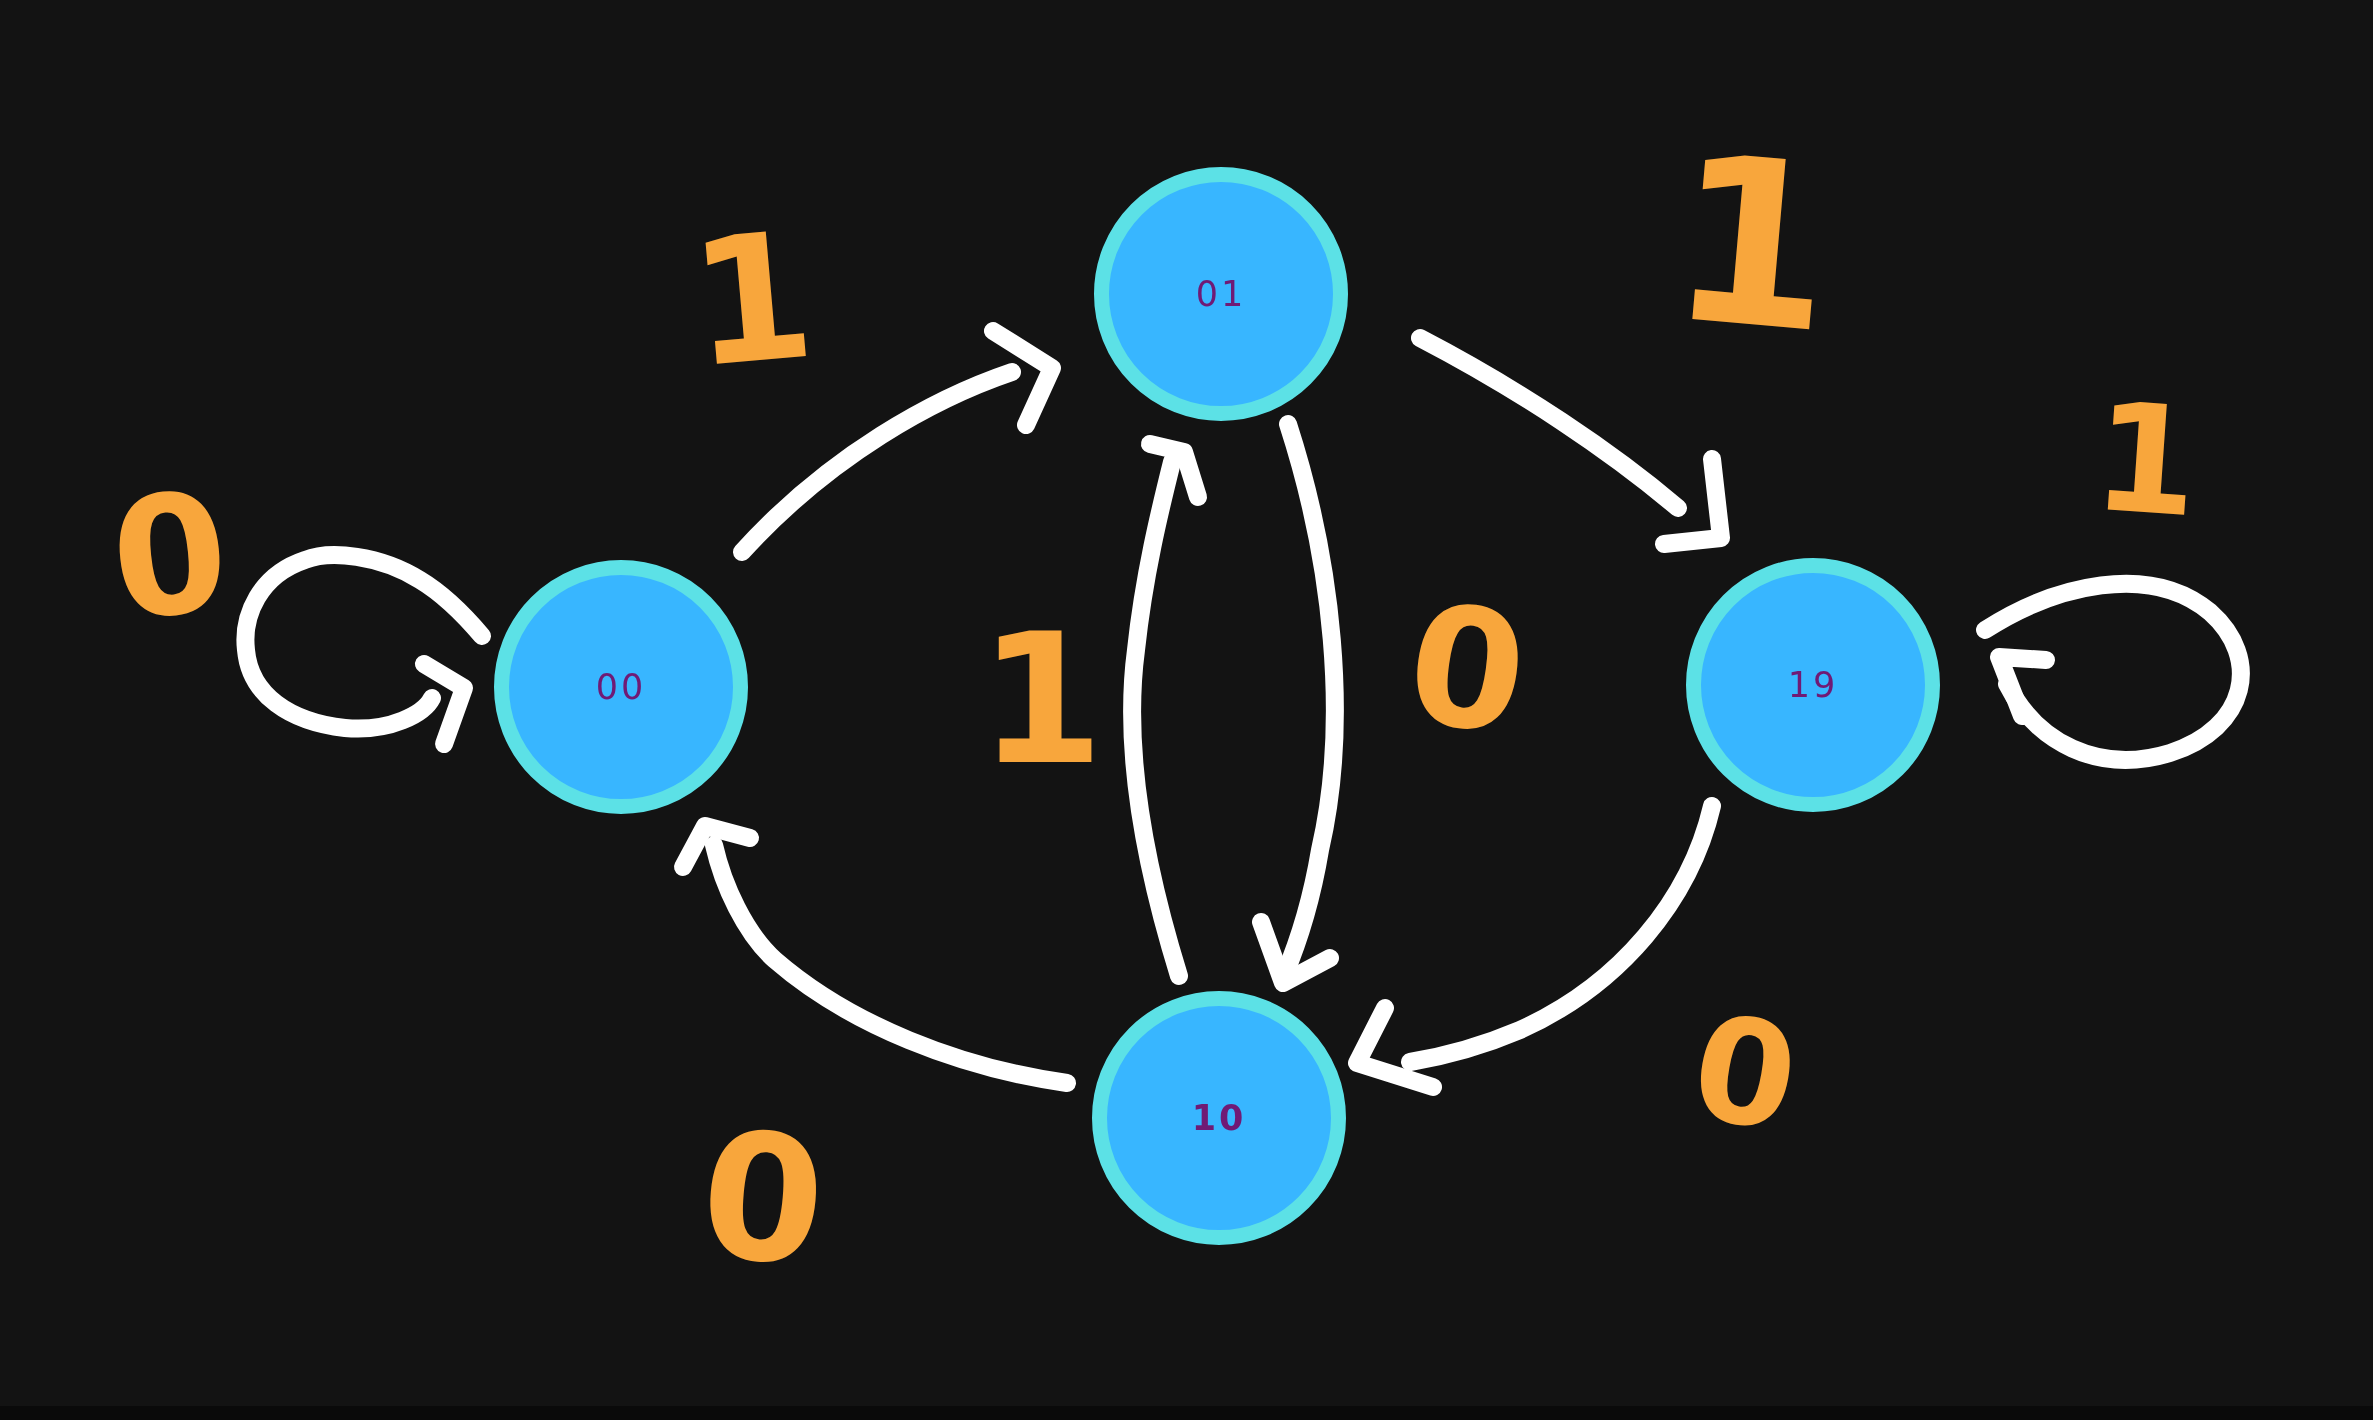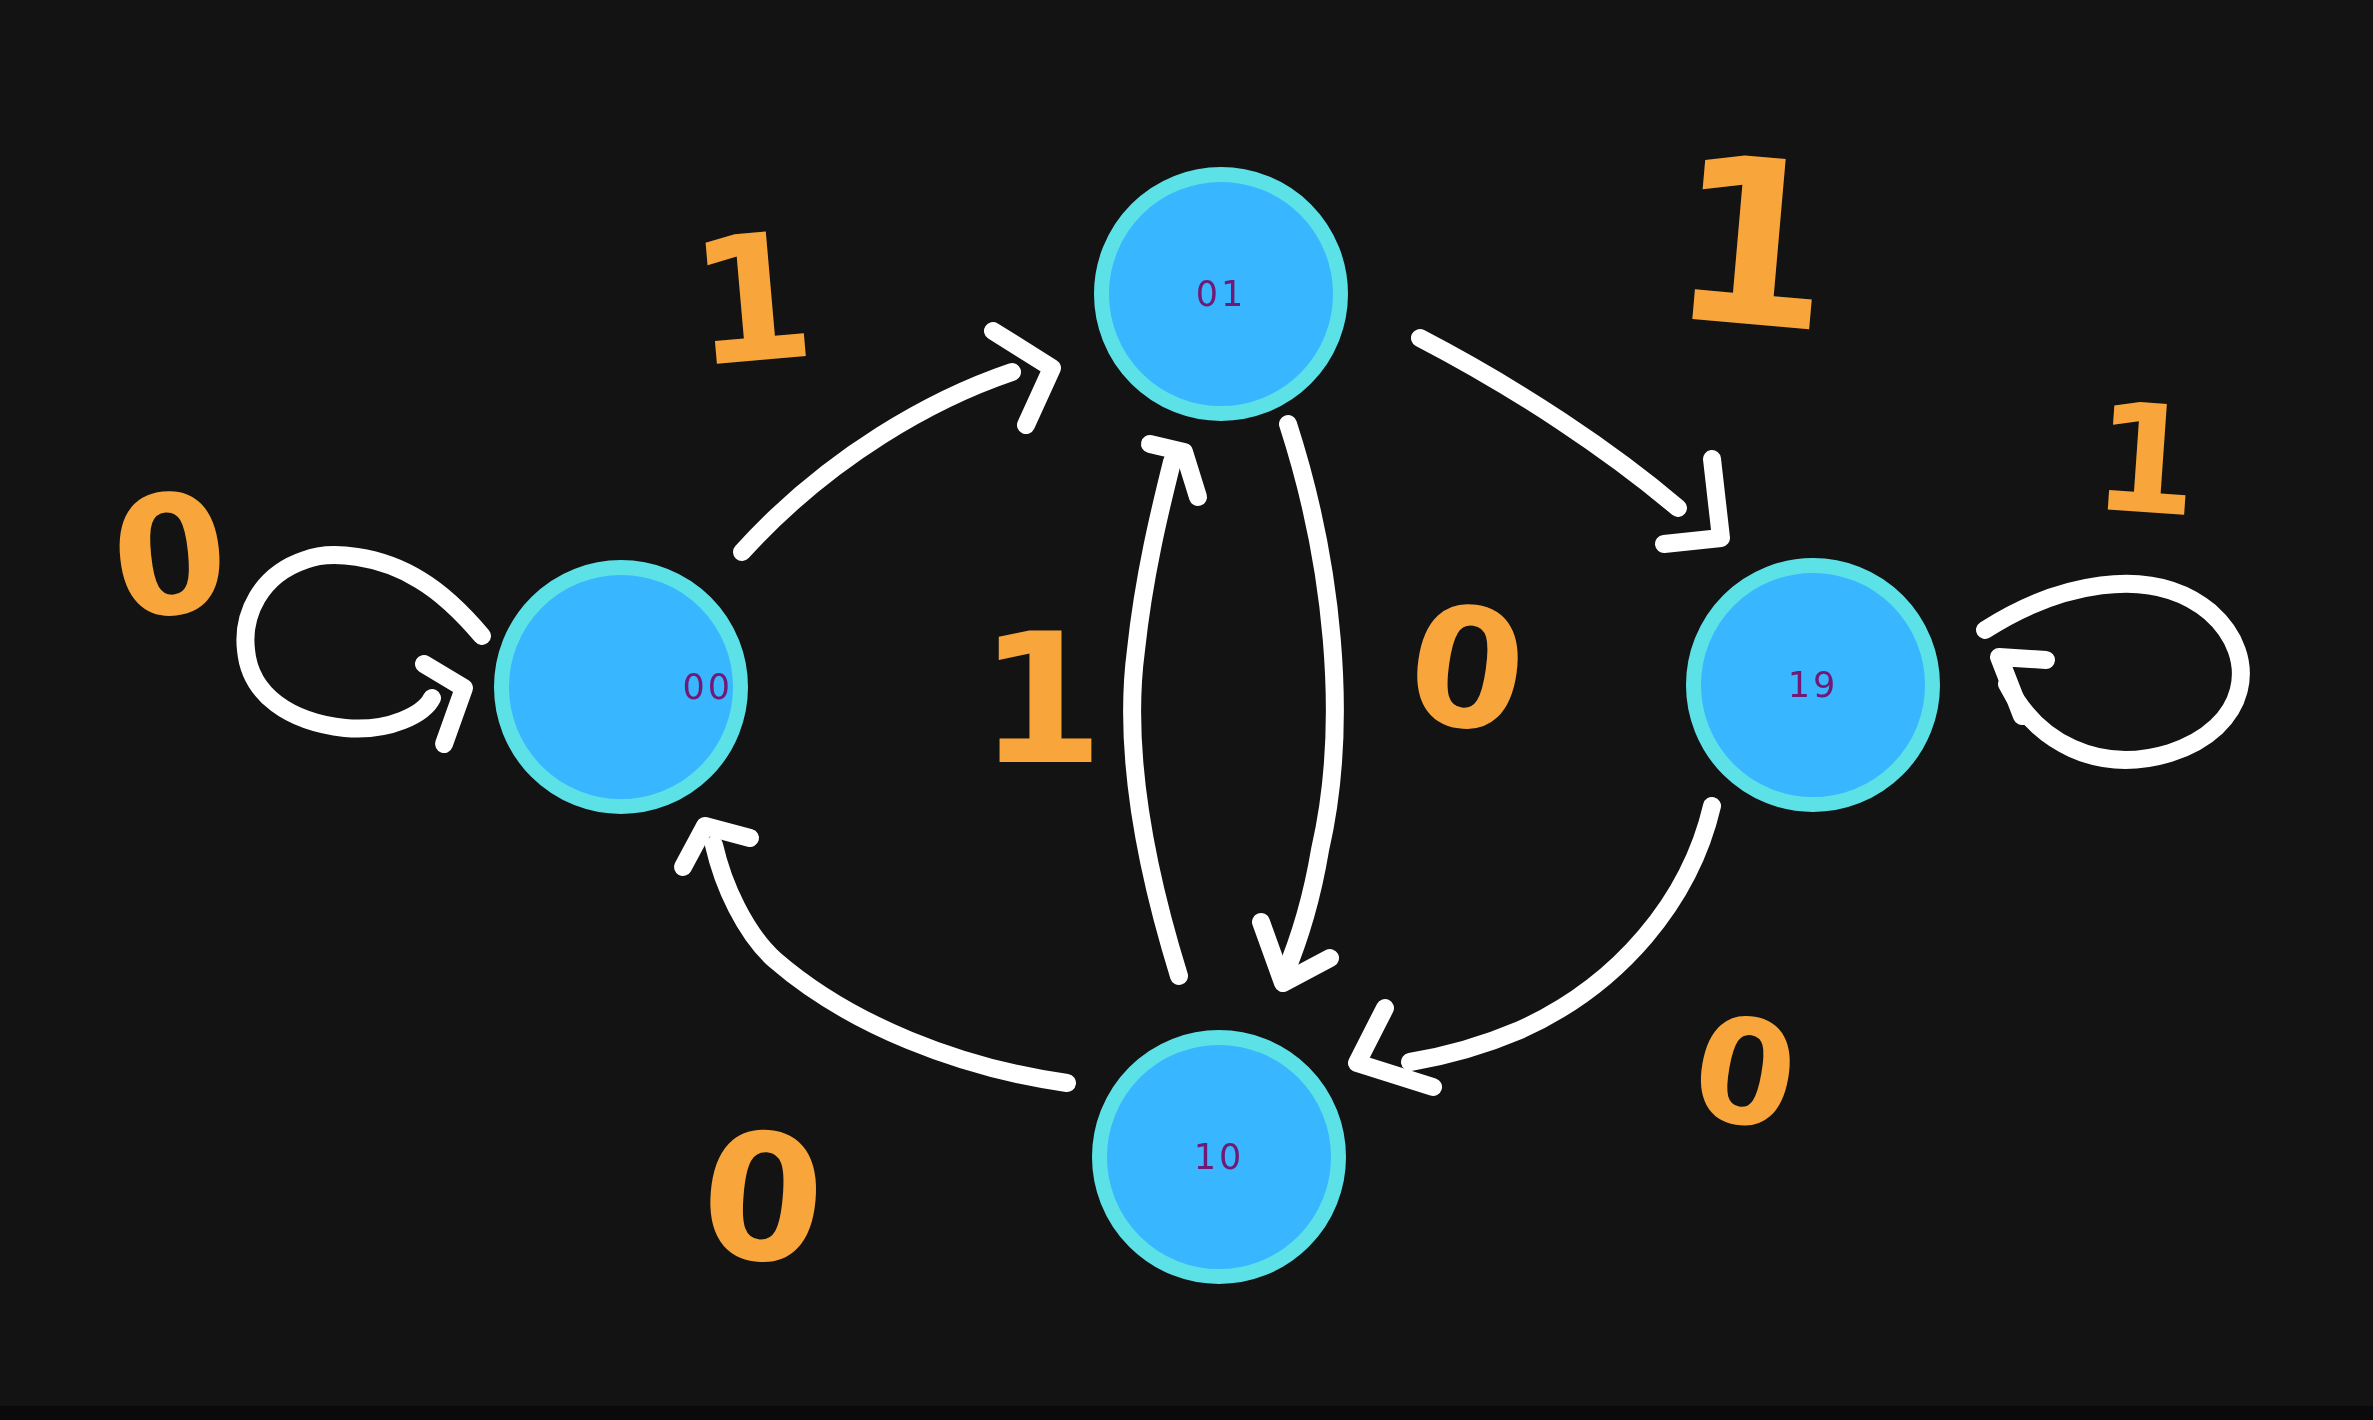--- a/index.html
+++ b/index.html
@@ -74,30 +74,30 @@
       <path d="M 1179 976 C 1140 850 1124 740 1136 650 C 1144 575 1160 510 1172 462" stroke="#FFFFFF" stroke-width="18"></path>
       <path d="M 1150 444 L 1184 452 L 1198 497" stroke="#FFFFFF" stroke-width="18"></path>
       <path d="M 1288 424 C 1332 560 1350 720 1320 850 C 1310 910 1295 950 1284 976" stroke="#FFFFFF" stroke-width="18"></path>
       <path d="M 1261 922 L 1283 983 L 1330 958" stroke="#FFFFFF" stroke-width="18"></path>
       <path d="M 1712 806 C 1690 900 1620 985 1520 1030 C 1480 1047 1440 1057 1410 1062" stroke="#FFFFFF" stroke-width="18"></path>
       <path d="M 1385 1008 L 1357 1063 L 1433 1087" stroke="#FFFFFF" stroke-width="18"></path>
       <path d="M 1067 1083 C 960 1068 850 1025 775 960 C 745 933 723 885 714 845" stroke="#FFFFFF" stroke-width="18"></path>
       <path d="M 683 867 L 705 826 L 750 838" stroke="#FFFFFF" stroke-width="18"></path>
     </svg>
   <div id="nodes-layer">
-      <div class="node" style="left: 621px; top: 687px; background: rgb(56, 182, 255); border-color: rgb(92, 225, 230); justify-content: flex-end;">
+      <div class="node" style="left: 621px; top: 687px; background: rgb(56, 182, 255); border-color: rgb(92, 225, 230);">
         <span>00</span>
       </div>
       <div class="node" style="left: 1221px; top: 294px; background: rgb(56, 182, 255); border-color: rgb(92, 225, 230);">
         <span>01</span>
       </div>
       <div class="node" style="left: 1813px; top: 685px; background: rgb(56, 182, 255); border-color: rgb(92, 225, 230);">
         <span>19</span>
       </div>
-      <div class="node" style="left: 1219px; top: 1157px; background: rgb(56, 182, 255); border-color: rgb(92, 225, 230);">
+      <div class="node" style="left: 1219px; top: 1118px; background: rgb(56, 182, 255); border-color: rgb(92, 225, 230); font-weight: bold;">
         <span>10</span>
       </div>
     </div>
   <div id="labels-layer">
       <div class="edge-label" style="left: 170px; top: 557px; font-size: 165px; color: rgb(248, 166, 60); transform: translate(-50%, -50%) rotate(-6deg);">0</div>
       <div class="edge-label" style="left: 752px; top: 300px; font-size: 175px; color: rgb(248, 166, 60); transform: translate(-50%, -50%) rotate(-5deg);">1</div>
       <div class="edge-label" style="left: 1752px; top: 245px; font-size: 230px; color: rgb(248, 166, 60); transform: translate(-50%, -50%) rotate(5deg);">1</div>
       <div class="edge-label" style="left: 2146px; top: 460px; font-size: 150px; color: rgb(248, 166, 60); transform: translate(-50%, -50%) rotate(4deg);">1</div>
       <div class="edge-label" style="left: 1041px; top: 700px; font-size: 180px; color: rgb(248, 166, 60); transform: translate(-50%, -50%) rotate(0deg);">1</div>
       <div class="edge-label" style="left: 1467px; top: 670px; font-size: 165px; color: rgb(248, 166, 60); transform: translate(-50%, -50%) rotate(8deg);">0</div>

